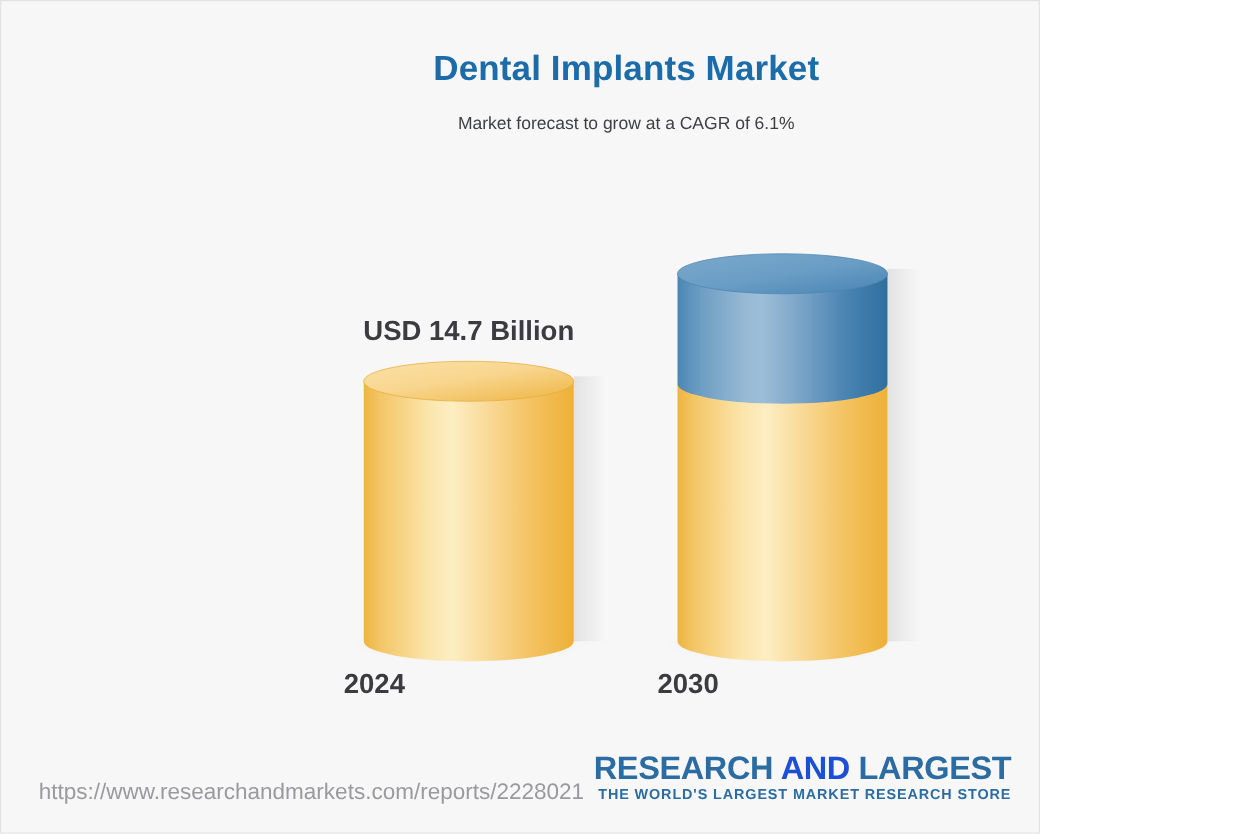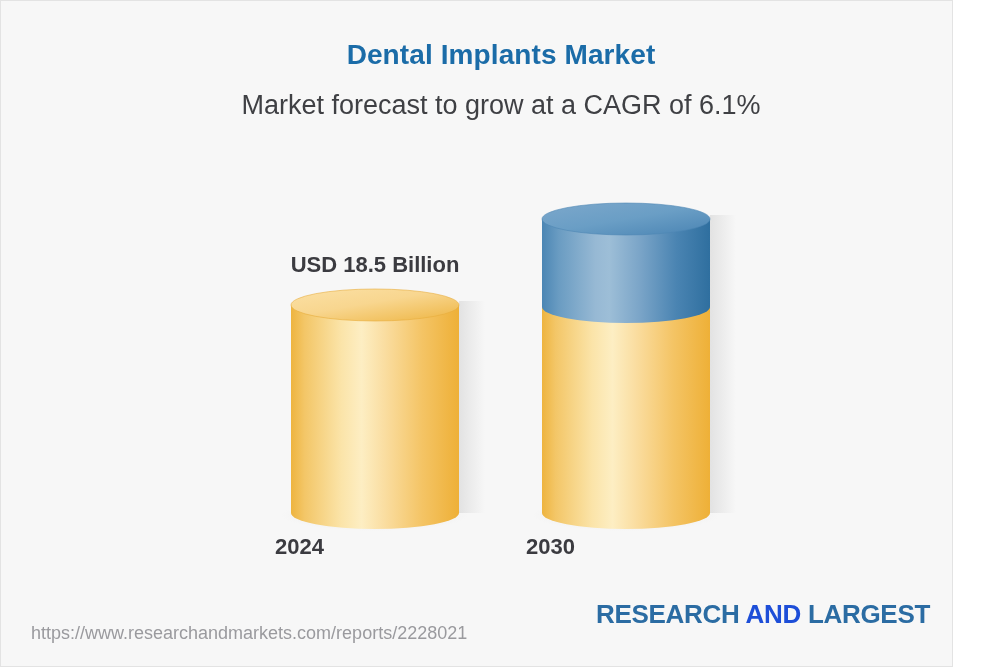--- a/index.html
+++ b/index.html
@@ -6,21 +6,21 @@
     margin: 0;
     padding: 0;
     background: #ffffff;
   }
   body {
     font-family: "Liberation Sans", sans-serif;
   }
 
   #canvas {
     position: relative;
-    width: 953px;
+    width: 832px;
     height: 667px;
     background: #f7f7f7;
     box-sizing: border-box;
     border: 1px solid #e3e3e3;
     overflow: hidden;
   }
 
   
   #chart-title {
     position: absolute;
@@ -32,21 +32,21 @@
     font-weight: bold;
     color: #1b6ca8;
     letter-spacing: 0.1px;
   }
   #chart-subtitle {
     position: absolute;
     left: 0;
     top: 89px;
     width: 1000px;
     text-align: center;
-    font-size: 27px;
+    font-size: 14px;
     font-weight: normal;
     color: #3f4044;
   }
 
   
   #plot {
     position: absolute;
     left: 0;
     top: 0;
     width: 1000px;
@@ -170,24 +170,25 @@
       <ellipse cx="625" cy="514" rx="94" ry="16" fill="url(#gradShadow)"></ellipse>
       <rect x="709" y="214" width="26" height="298" fill="url(#gradSideShadow)"></rect>
 
       <path d="M 541 306 L 541 512 A 84 16 0 0 0 709 512 L 709 306 Z" fill="url(#gradYellowBody)"></path>
 
       <path d="M 541 218 L 541 306 A 84 16 0 0 0 709 306 L 709 218 Z" fill="url(#gradBlueBody)"></path>
       <ellipse cx="625" cy="218" rx="84" ry="16" fill="url(#gradBlueTop)" stroke="#4d86b3" stroke-width="0.6"></ellipse>
     </g>
   </svg>
 
-  <div class="value-label" style="left:274px; top:251px; width:200px;">USD 18.5 Billion</div>
+  <div class="value-label" style="left:274px; top:251px; width:200px;">USD 14.7 Billion</div>
 
   <div class="cat-label" style="left:274px; top:533px; width:200px;">2024</div>
   <div class="cat-label" style="left:525px; top:533px; width:200px;">2030</div>
 
   <div id="source-url">https://www.researchandmarkets.com/reports/2228021</div>
 
   <div id="logo">
     <div id="logo-main"><span class="blue">RESEARCH</span> <span class="gold">AND</span> <span class="blue">LARGEST</span></div>
+    <div id="logo-tagline">THE WORLD'S LARGEST MARKET RESEARCH STORE</div>
   </div>
 
 </div>
 
 </body></html>

